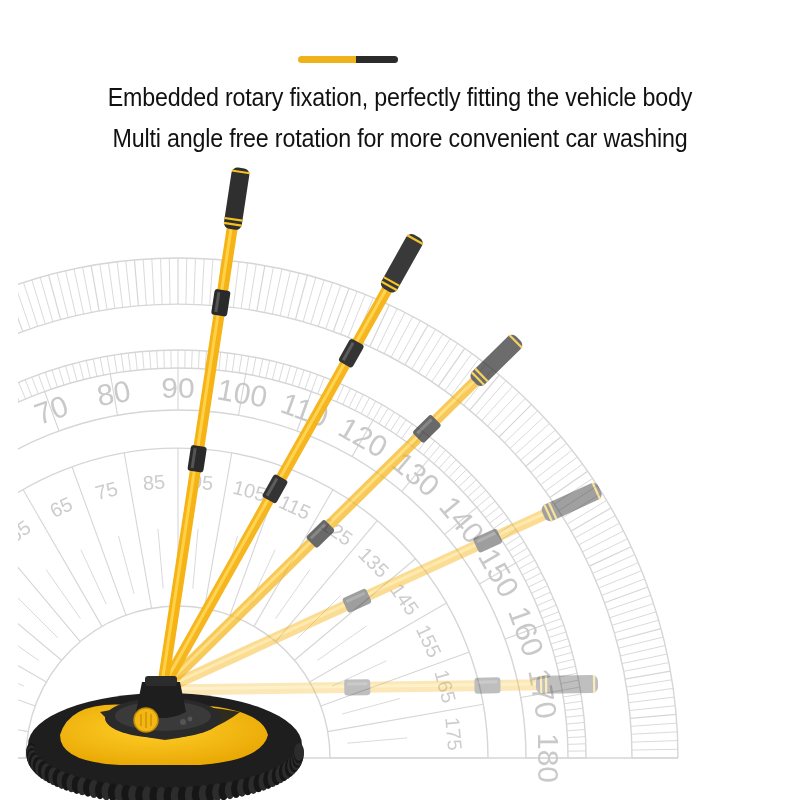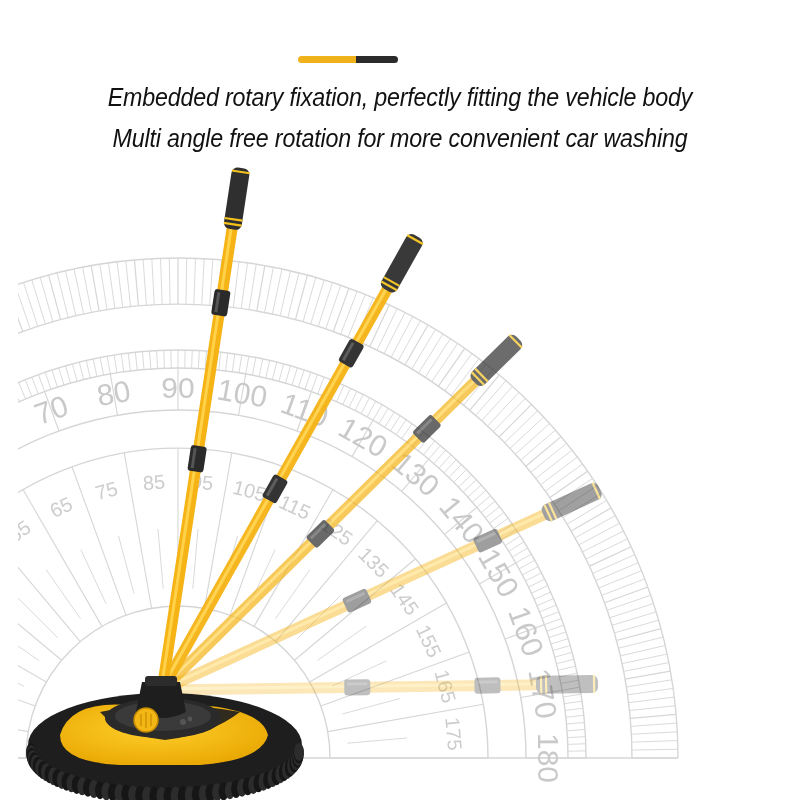--- a/index.html
+++ b/index.html
@@ -1,17 +1,17 @@
 <!DOCTYPE html>
 <html><head>
 <meta charset="utf-8">
 <style>
   html, body { margin:0; padding:0; background:#ffffff; }
   body { width:800px; height:800px; position:relative; overflow:hidden; font-family:"Liberation Sans", "DejaVu Sans", sans-serif; }
-  .header { position:absolute; left:0; top:0; width:800px; height:170px;font-style:italic; }
+  .header { position:absolute; left:0; top:0; width:800px; height:170px; }
   .accent-bar { position:absolute; left:298px; top:56px; width:100px; height:7px; border-radius:4px; overflow:hidden; display:flex; }
   .accent-bar .seg-a { width:58px; height:100%; background:#f0b21a; }
   .accent-bar .seg-b { flex:1; height:100%; background:#2b2b2b; }
   .headline { position:absolute; left:0; width:800px; text-align:center; color:#111; font-family:"Liberation Sans Narrow","Liberation Sans", sans-serif; font-size:25px; letter-spacing:-0.2px; transform:scaleX(0.93); transform-origin:center; }
   .headline.l1 { top:83px; }
   .headline.l2 { top:124px; }
   svg.scene { position:absolute; left:0; top:0; }
   .lbl-big { font-family:"Liberation Sans", sans-serif; font-size:30px; fill:#c9c9c9; }
   .lbl-small { font-family:"Liberation Sans", sans-serif; font-size:20px; fill:#cdcdcd; }
 </style>

